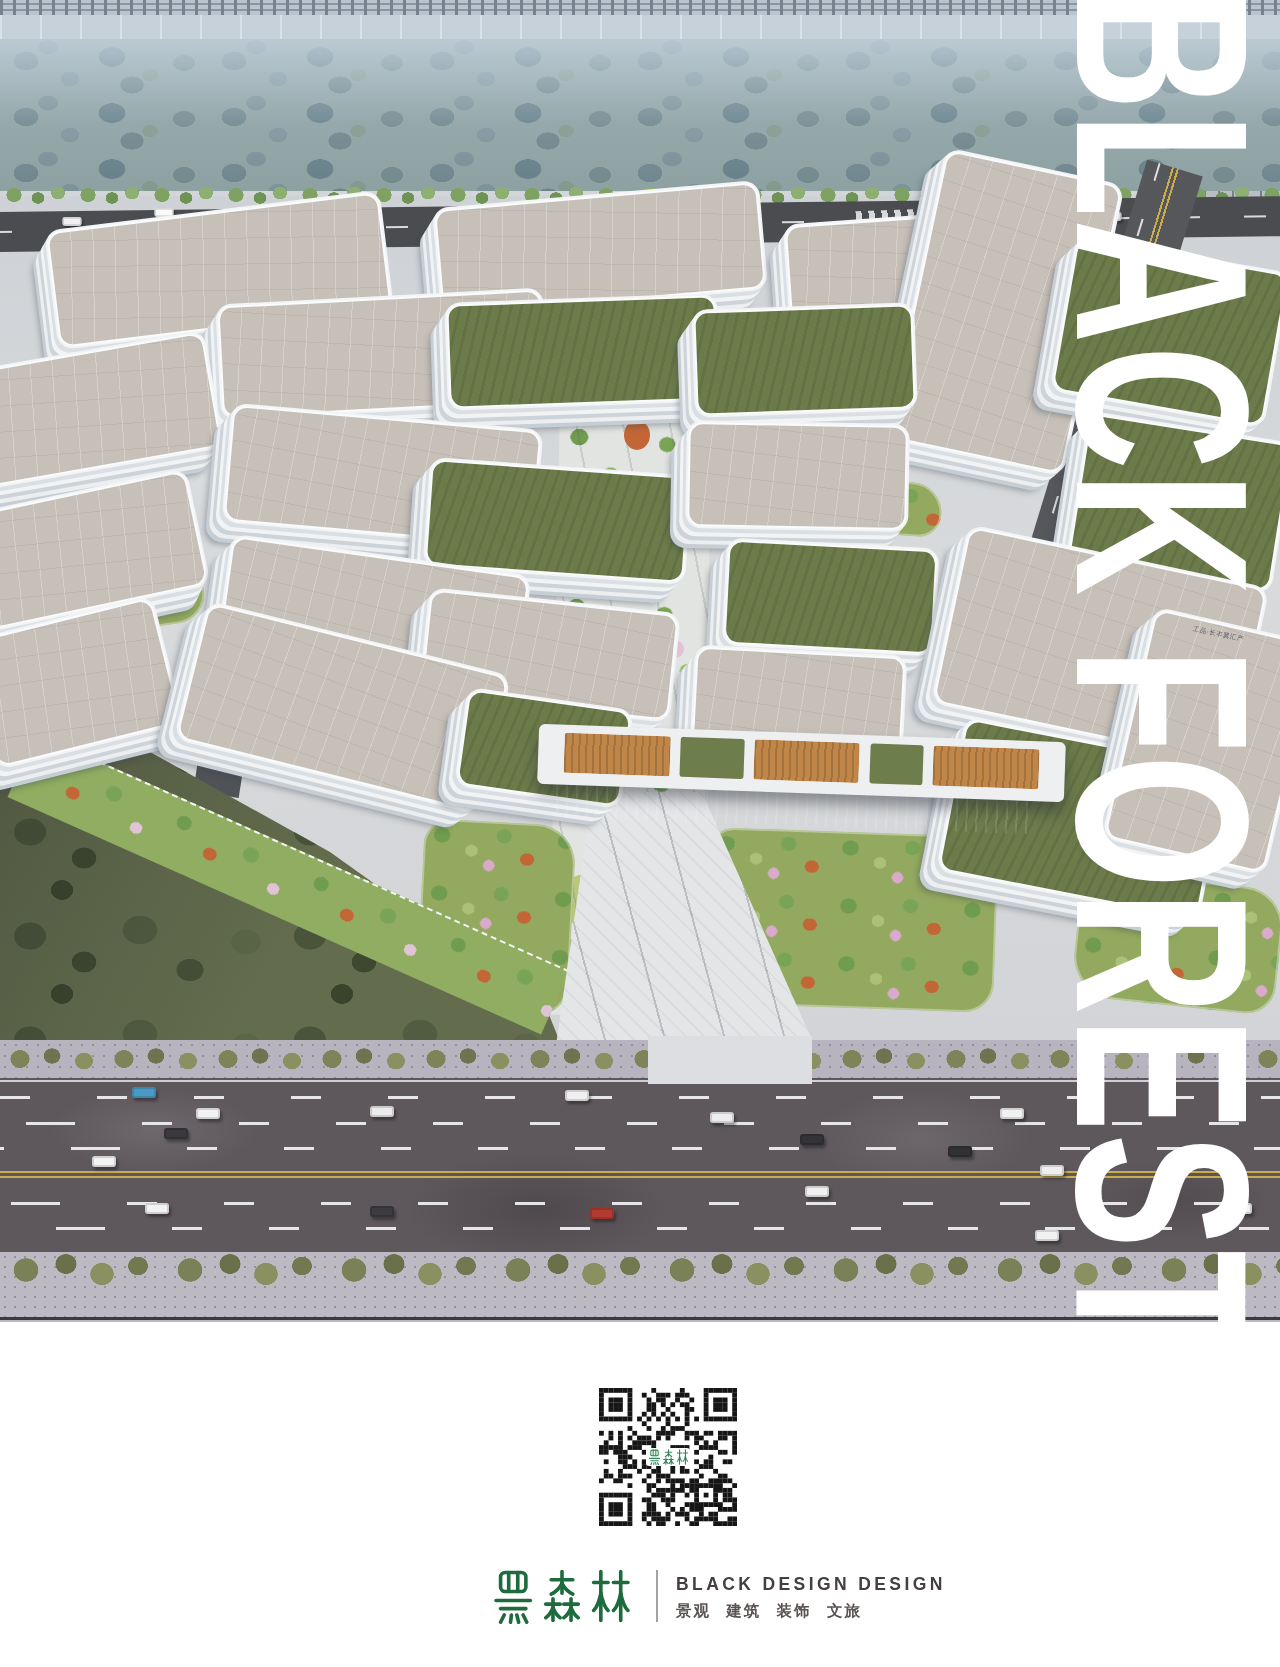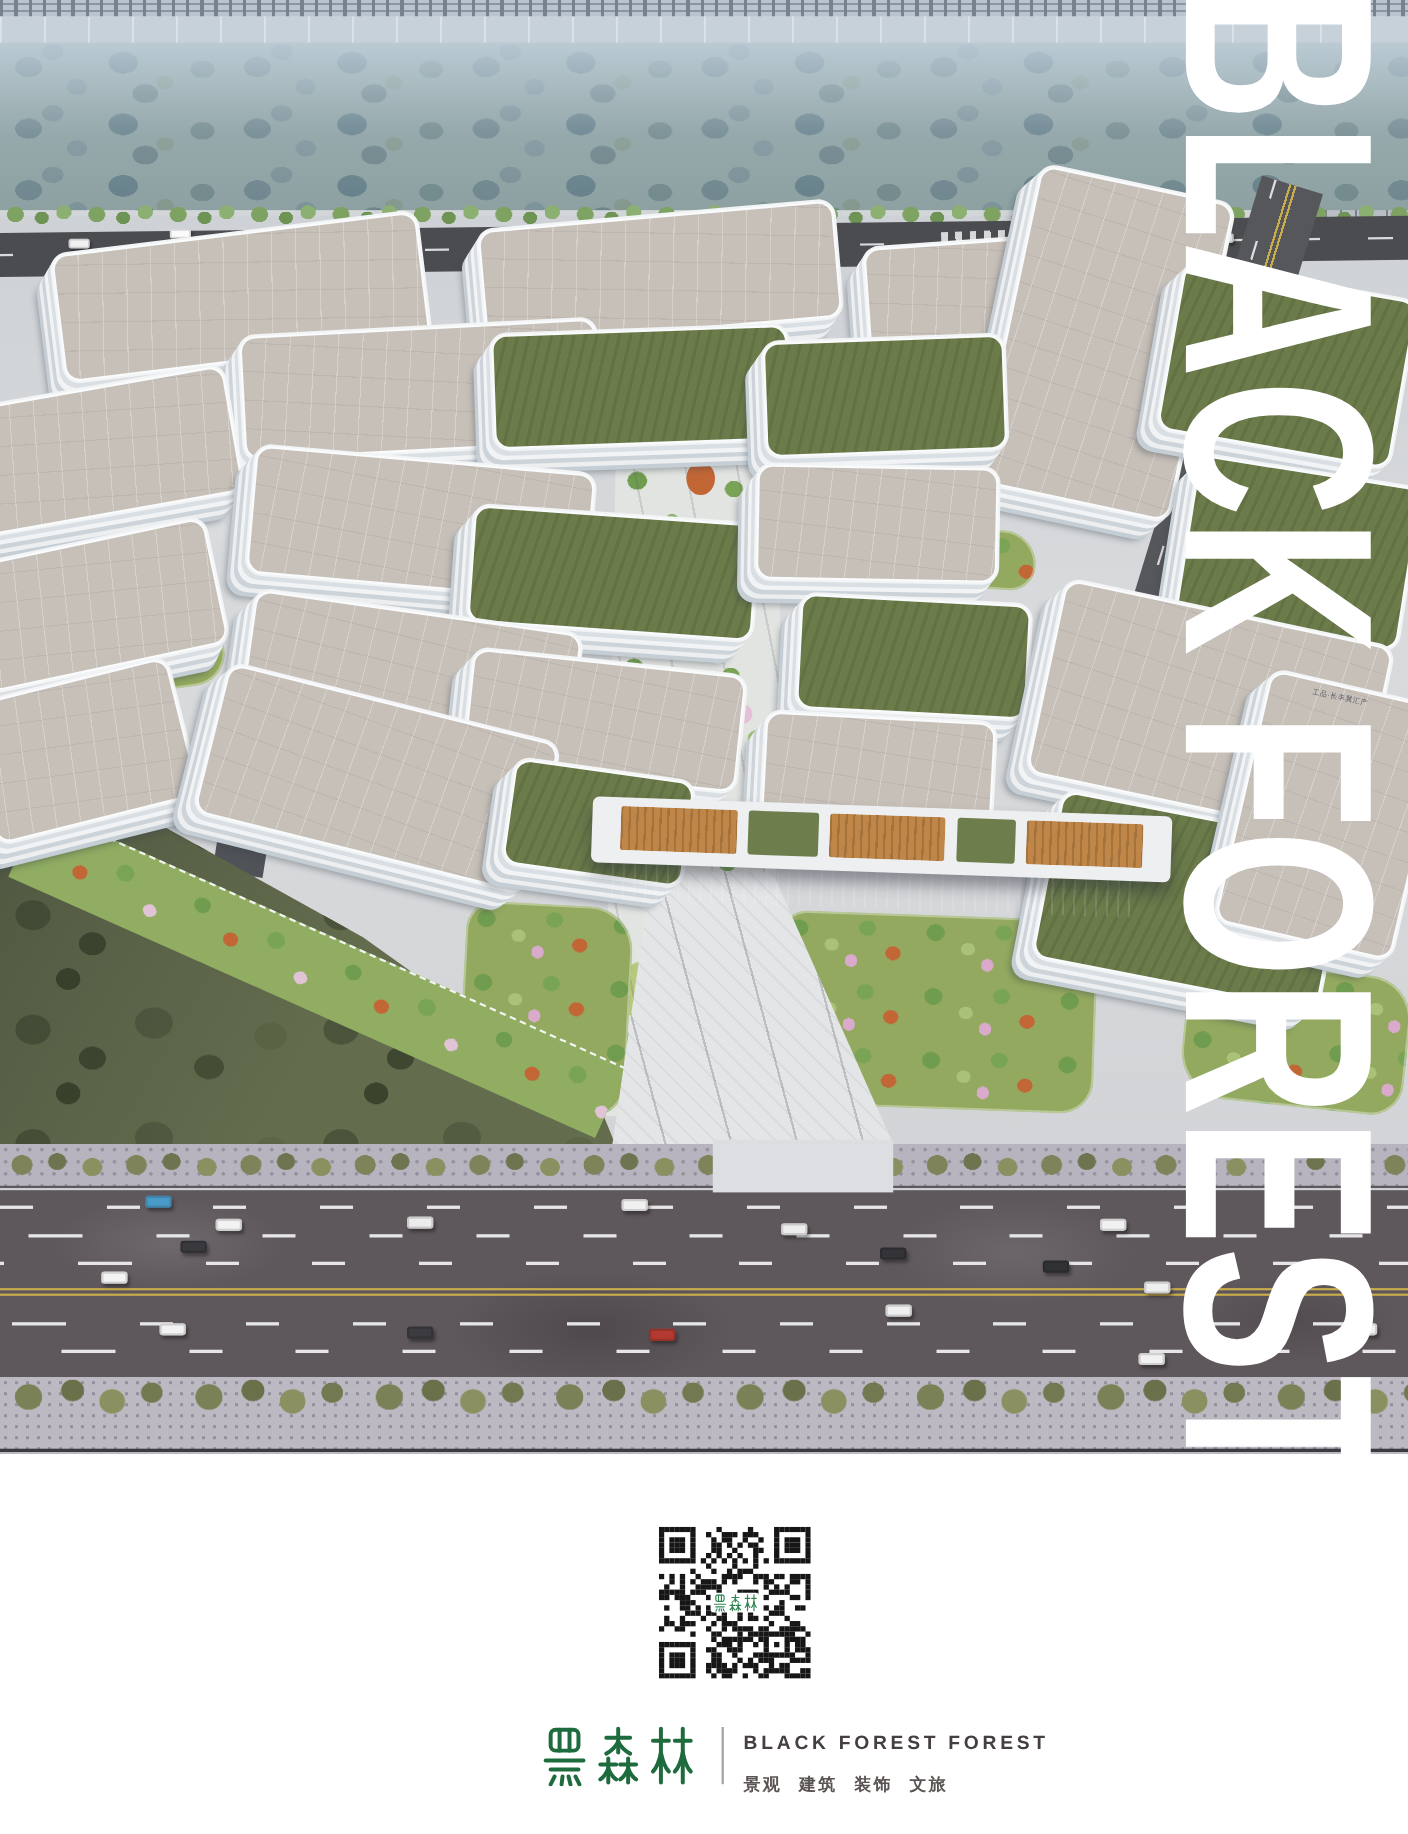--- a/index.html
+++ b/index.html
@@ -181,21 +181,21 @@
     font-size:6.5px;letter-spacing:.5px;color:#565b64;}
 
   
   .footer{position:absolute;left:0;top:1322px;width:1280px;height:345px;background:#fff;}
   .qr{position:absolute;left:599px;top:66px;width:138px;height:138px;}
   .brandrow{position:absolute;left:0;top:240px;width:100%;height:70px;}
   .brand-logo{position:absolute;left:482px;top:6px;width:160px;height:56px;color:#1e6b3d;}
   .vdiv{position:absolute;left:656px;top:8px;width:2px;height:52px;background:#a3a3a3;}
   .brand-en{position:absolute;left:676px;top:12px;font-size:17.5px;font-weight:700;
     letter-spacing:3.4px;color:#45403f;}
-  .brand-cn{position:absolute;left:676px;top:50px;font-size:15.5px;font-weight:700;
+  .brand-cn{position:absolute;left:676px;top:39px;font-size:15.5px;font-weight:700;
     letter-spacing:2px;word-spacing:9px;color:#595352;}
   .sr{position:absolute;width:1px;height:1px;overflow:hidden;clip-path:inset(50%);}
 </style>
 </head>
 <body>
 
 <div class="poster">
 
   <div class="render">
 
@@ -732,21 +732,21 @@
     <span class="sr">黑森林</span>
 
     <div class="brandrow">
       <svg class="brand-logo" viewBox="0 0 152 62">
         <use href="#gl-hei" x="0" y="0" width="44" height="62"></use>
         <use href="#gl-sen" x="54" y="0" width="44" height="62"></use>
         <use href="#gl-lin" x="108" y="0" width="44" height="62"></use>
       </svg>
       <span class="sr">黑森林</span>
       <div class="vdiv"></div>
-      <div class="brand-en">BLACK FOREST FOREST</div>
+      <div class="brand-en">BLACK DESIGN DESIGN</div>
       <div class="brand-cn">景观  建筑  装饰  文旅</div>
     </div>
   </div>
 
   <svg width="0" height="0" style="position:absolute" aria-hidden="true">
     <defs>
       <symbol id="gl-hei" viewBox="0 0 44 62">
         <g stroke="currentColor" stroke-width="4" fill="none" stroke-linecap="round">
           <rect x="8" y="5" width="28" height="21" rx="5"></rect>
           <path d="M17 5 V26"></path>

